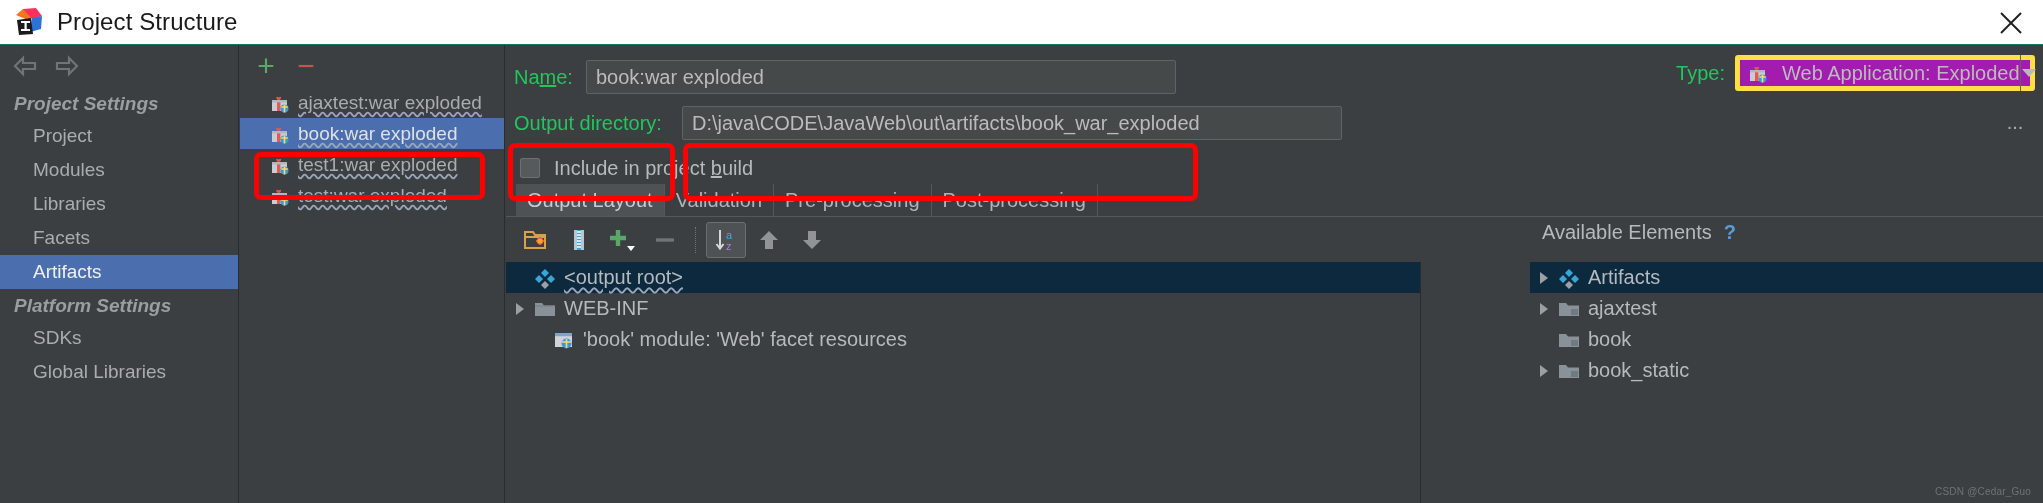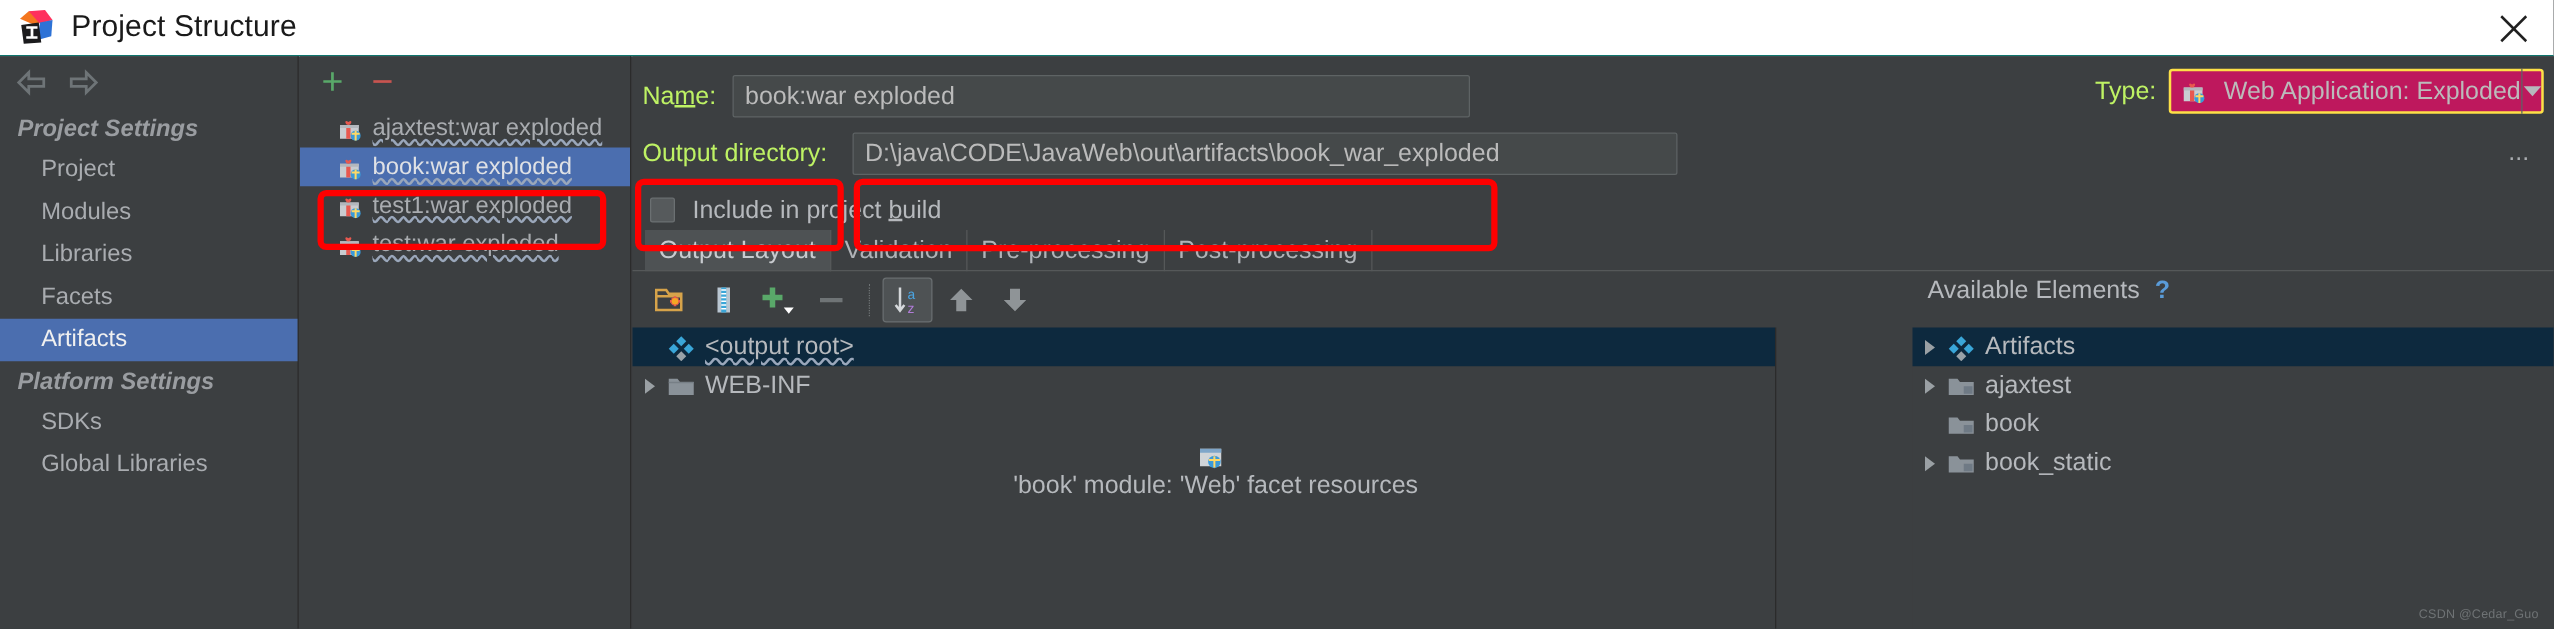--- a/index.html
+++ b/index.html
@@ -64,33 +64,33 @@
   .art-row.selected { background: #4b6eaf; }
   .art-row.selected .art-label { color: #dfe1e5; }
   .art-label { position: relative; }
   .squiggle { text-decoration: underline; text-decoration-style: wavy; text-decoration-color: #9aa7bb; text-underline-offset: 3px; }
   .gift-icon { width: 20px; height: 20px; position: relative; margin-right: 8px; flex: none; }
 
   
   .detail { position: absolute; left: 506px; top: 45px; width: 1537px; height: 458px; background: #3c3f41; }
 
   .row-name { position: absolute; left: 0; top: 10px; width: 1537px; height: 44px; display: flex; align-items: center; }
-  .lbl { font-size: 20px; color: #bef264; white-space: nowrap; }
+  .lbl { font-size: 20px; color: #22c55e; white-space: nowrap; }
   .lbl u { text-decoration: underline; }
   .field {
     background: #45494a; border: 1px solid #5e6364; border-radius: 2px;
     height: 34px; display: flex; align-items: center; padding: 0 9px;
     font-size: 20px; color: #bbbbbb; white-space: nowrap; overflow: hidden;
   }
   #name-label { margin-left: 8px; width: 72px; }
   #name-field { width: 590px; }
 
   .type-wrap { position: absolute; right: 8px; top: 10px; display: flex; align-items: center; gap: 10px; justify-content: space-between; }
   .combo {
-    background: #be185d; border: 2px solid #fde047; border-radius: 3px; height: 36px;
+    background: #a21caf; border: 5px solid #fde047; border-radius: 3px; height: 36px;
     display: flex; align-items: center; padding-left: 8px; width: 300px; cursor: pointer;
   }
   .combo-text { font-size: 20px; color: #bbbbbb; white-space: nowrap; margin-left: 6px; }
   .combo-arrow {
     width: 34px; height: 36px; display: flex; align-items: center; justify-content: center;
     border-left: 1px solid #5e6364; margin-left: auto; cursor: pointer;
   }
 
   .row-out { position: absolute; left: 0; top: 56px; width: 1537px; height: 44px; display: flex; align-items: center; }
   #out-label { margin-left: 8px; width: 168px; }
@@ -389,21 +389,21 @@
         </span>
         <span class="ticon">
           <svg width="22" height="22" viewBox="0 0 22 22">
             <path d="M1 5 h7 l2 2.6 h11 V18 H1 Z" fill="#8a9299"></path>
             <path d="M1 8 h20" stroke="#777f86" stroke-width="1.2"></path>
           </svg>
         </span>
         <span class="tlabel">WEB-INF</span>
       </div>
 
-      <div class="tnode" style="padding-left:19px;flex-direction:column;">
+      <div class="tnode" style="padding-left:19px;">
         <span class="tw"></span>
         <span class="ticon">
           <svg width="22" height="22" viewBox="0 0 22 22">
             <rect x="2" y="4" width="17" height="14" fill="#d0d4d8"></rect>
             <rect x="2" y="4" width="17" height="3.2" fill="#7fa6c9"></rect>
             <circle cx="13.5" cy="14.5" r="5" fill="#3a9ad9"></circle>
             <path d="M9 13 l9 0 M13.5 10 l0 9" stroke="#ffd966" stroke-width="1.6"></path>
           </svg>
         </span>
         <span class="tlabel">'book' module: 'Web' facet resources</span>

